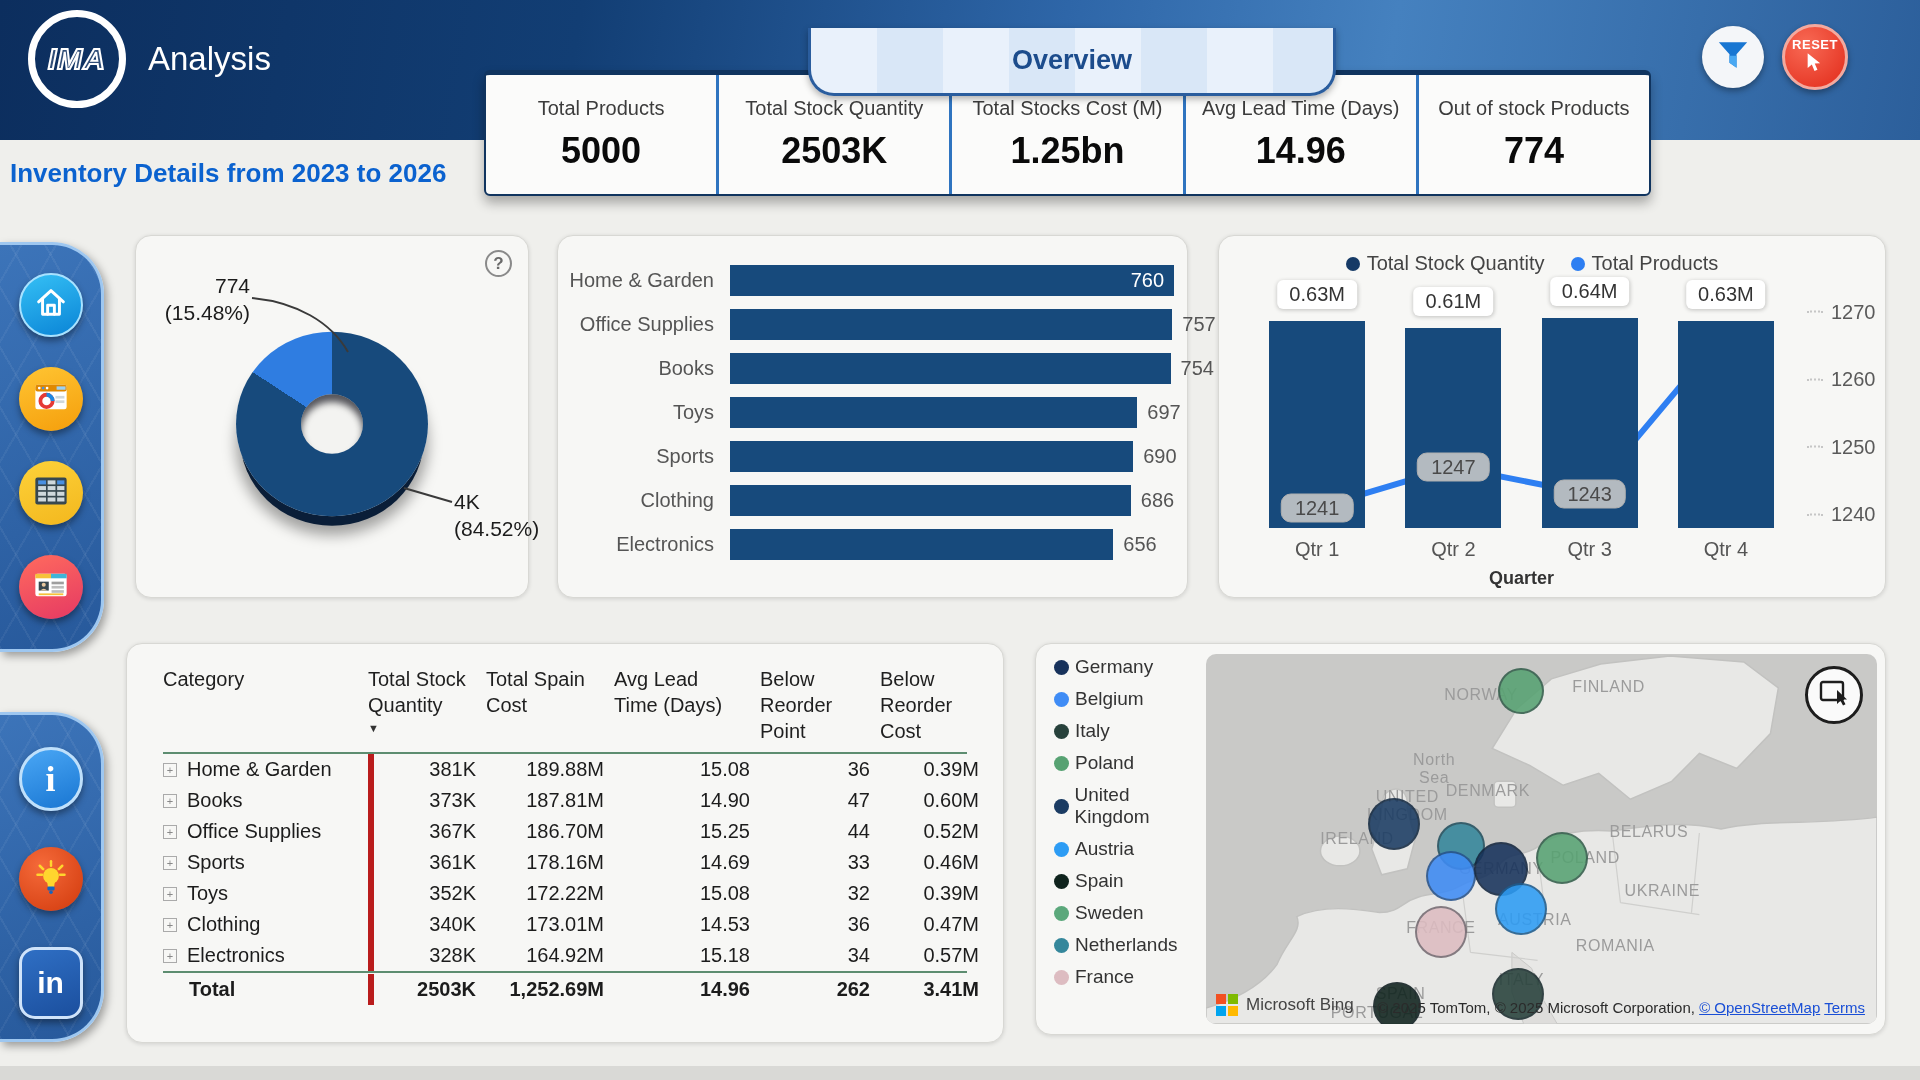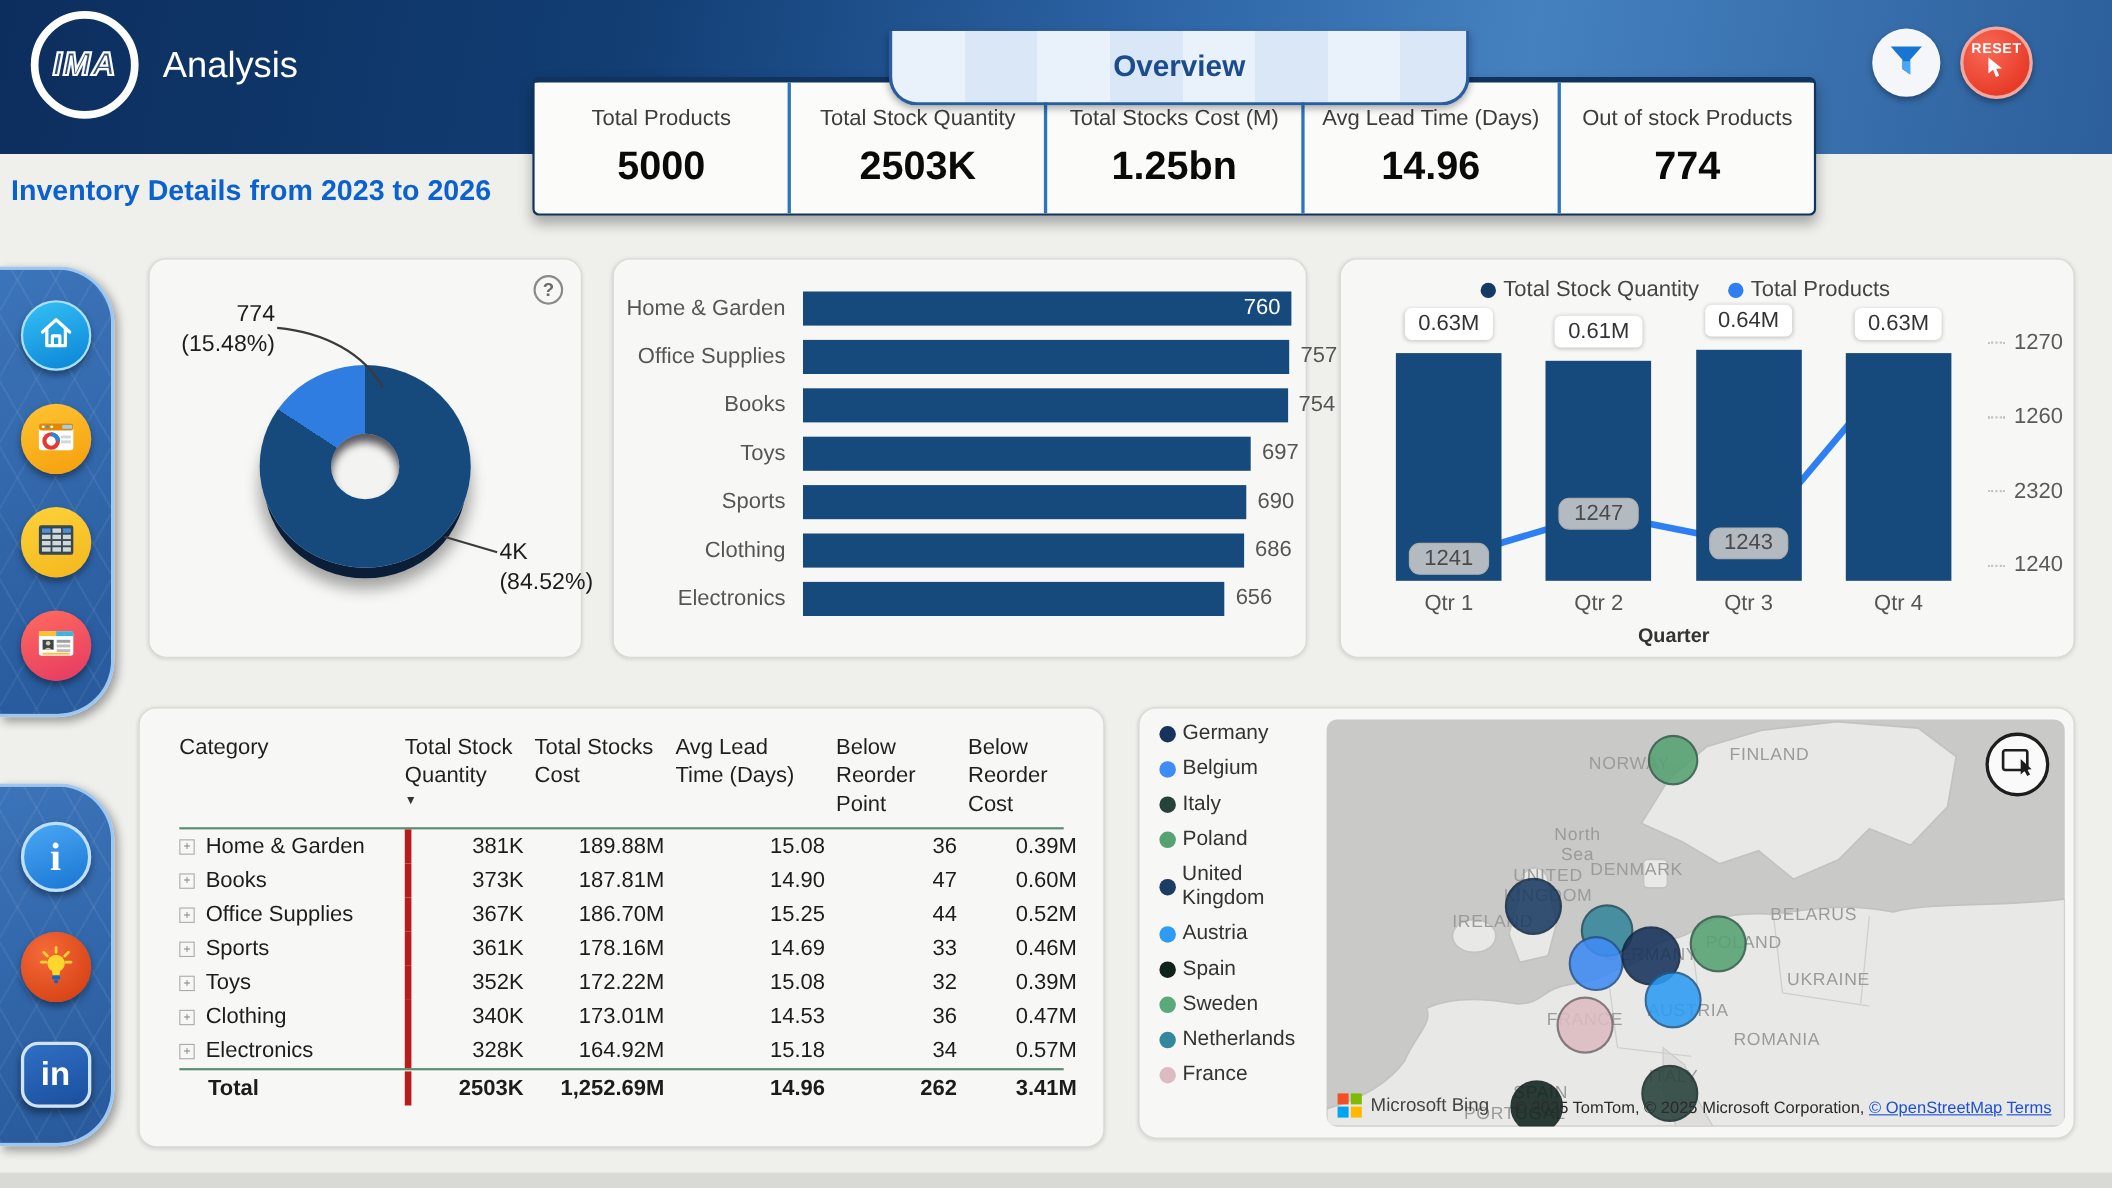--- a/index.html
+++ b/index.html
@@ -50,21 +50,21 @@
   .pill-2 { top:712px; height:330px; padding-top:32px; gap:36px; }
   .side-icon { width:64px; height:64px; border-radius:50%; display:flex; align-items:center; justify-content:center;
     box-shadow:0 4px 7px rgba(0,0,0,.4); cursor:pointer; flex:none; }
   .ic-home { background:linear-gradient(160deg,#35c0f5,#0a84d6); border:2px solid #a8e2ff; }
   .ic-dash { background:linear-gradient(160deg,#ffc533,#f59e0b); }
   .ic-table { background:linear-gradient(160deg,#fdd23a,#f3b71d); }
   .ic-card { background:linear-gradient(160deg,#ff6b5e,#e53963); }
   .ic-info { background:linear-gradient(160deg,#4aa7f5,#1976d2); border:3px solid #bfe0fb;
     color:#fff; font-size:36px; font-weight:bold; font-family:"Liberation Serif",serif; }
   .ic-bulb { background:radial-gradient(circle at 35% 30%,#f56a3a,#d84315 80%); }
-  .ic-linkedin { width:64px; height:60px; border-radius:16px; background:linear-gradient(160deg,#2f6fc4,#1b4f9e);
+  .ic-linkedin { width:64px; height:72px; border-radius:16px; background:linear-gradient(160deg,#2f6fc4,#1b4f9e);
     border:3px solid #cfe3fa; color:#fff; font-size:30px; font-weight:bold; display:flex; align-items:center;
     justify-content:center; box-shadow:0 4px 7px rgba(0,0,0,.4); cursor:pointer; }
 
   
   .card { position:absolute; background:#f7f7f5; border:1px solid #d8d8d4; border-radius:16px;
     box-shadow:0 1px 4px rgba(0,0,0,.13); }
   .card-donut { left:135px; top:235px; width:394px; height:363px; }
   .card-hbar  { left:557px; top:235px; width:631px; height:363px; padding:22px 0 0 0; }
   .card-combo { left:1218px; top:235px; width:668px; height:363px; }
   .card-table { left:126px; top:643px; width:878px; height:400px; padding:22px 36px; }
@@ -405,21 +405,21 @@
       <div class="axis-tick" style="top: 13.5294px;">
         <span class="tick-dash"></span>
         <span>1270</span>
       </div>
       <div class="axis-tick" style="top: 81.1765px;">
         <span class="tick-dash"></span>
         <span>1260</span>
       </div>
       <div class="axis-tick" style="top: 148.824px;">
         <span class="tick-dash"></span>
-        <span>2320</span>
+        <span>1250</span>
       </div>
       <div class="axis-tick" style="top: 216.471px;">
         <span class="tick-dash"></span>
         <span>1240</span>
       </div>
     </div>
   <div id="combo-xlabels">
       <span class="x-lab" style="left: 68.125px;">Qtr 1</span>
       <span class="x-lab" style="left: 204.375px;">Qtr 2</span>
       <span class="x-lab" style="left: 340.625px;">Qtr 3</span>
@@ -432,21 +432,21 @@
   <div class="tbl-grid tbl-head" id="table-head">
       <div class="th">
         <div>Category</div>
       </div>
       <div class="th">
         <div>Total Stock</div>
         <div>Quantity</div>
         <span class="sort-arrow">▼</span>
       </div>
       <div class="th">
-        <div>Total Stocks</div>
+        <div>Total Spain</div>
         <div>Cost</div>
       </div>
       <div class="th">
         <div>Avg Lead</div>
         <div>Time (Days)</div>
       </div>
       <div class="th">
         <div>Below</div>
         <div>Reorder Point</div>
       </div>

